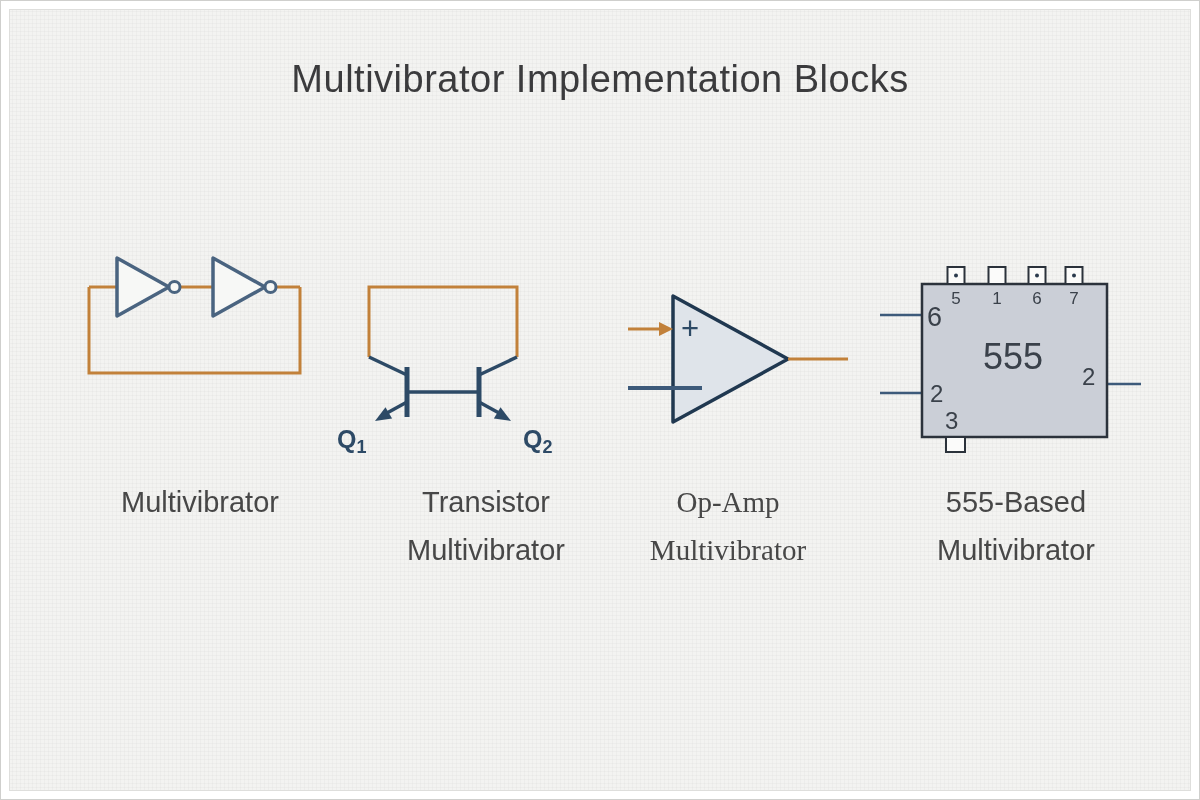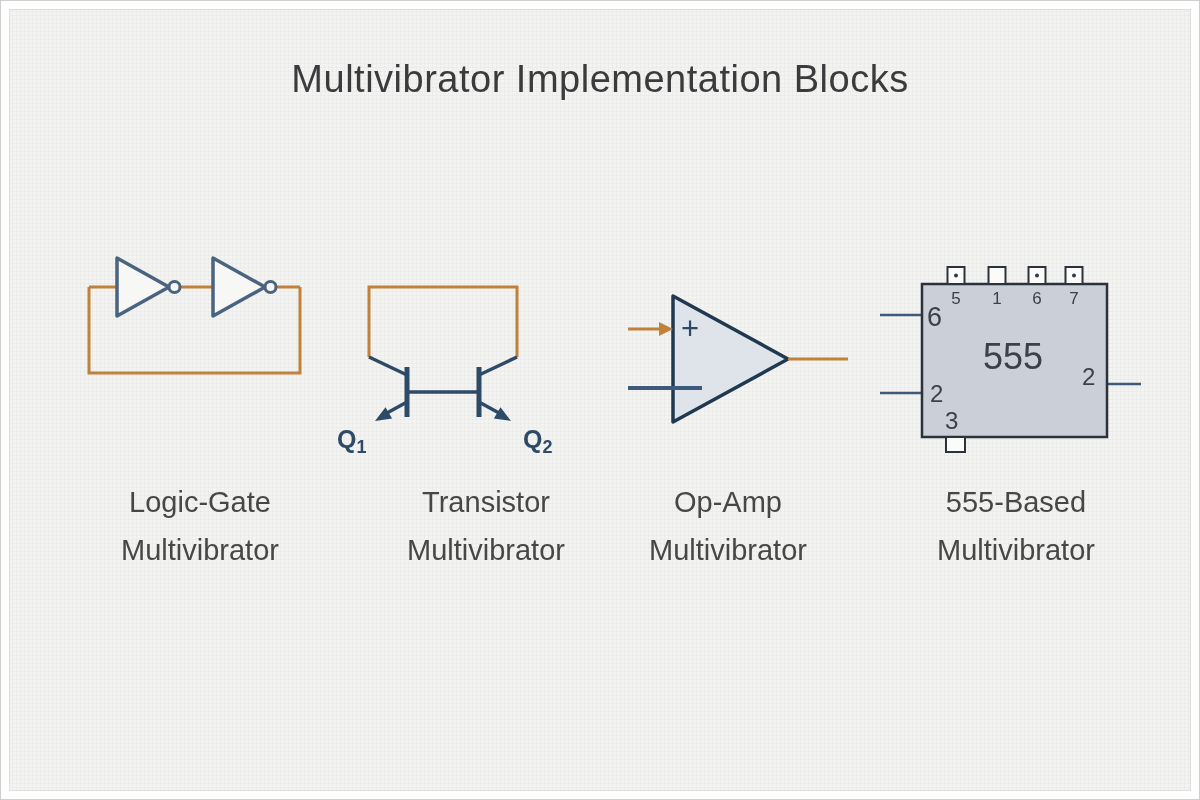--- a/index.html
+++ b/index.html
@@ -30,21 +30,21 @@
   #blk-opamp{left:615px;top:290px;}
   #blk-555{left:875px;top:255px;}
   .caption{
     position:absolute;top:478px;width:260px;
     text-align:center;
     font-size:29px;line-height:48px;
     color:var(--caption-text,#474747);
   }
   #cap-logic{left:70px;}
   #cap-transistor{left:356px;}
-  #cap-opamp{left:598px;}
+  #cap-opamp{left:598px;font-family:Liberation Serif, serif;}
   #cap-555{left:886px;text-align:center;}
 
   
   .wire{stroke:var(--wire,#c2813a);stroke-width:3;fill:none;}
   .wire-fill{fill:var(--wire,#c2813a);}
   .gate{fill:#f7f8f6;stroke:var(--gate-stroke,#4a6480);stroke-width:3.5;stroke-linejoin:round;}
   .bubble{fill:#f7f8f6;stroke:var(--gate-stroke,#4a6480);stroke-width:3;}
   .navy{stroke:var(--transistor,#2d4a66);fill:none;}
   .navy-fill{fill:var(--transistor,#2d4a66);}
   .q-label{fill:var(--transistor,#2d4a66);font-family:"Liberation Sans",sans-serif;font-size:25px;font-weight:bold;}
@@ -119,21 +119,20 @@
     <text class="ic-text ic-pin-num" x="162" y="49">6</text>
     <text class="ic-text ic-pin-num" x="199" y="49">7</text>
     <text class="ic-text ic-six" x="52" y="71">6</text>
     <text class="ic-text ic-side-num" x="55" y="147">2</text>
     <text class="ic-text ic-side-num" x="70" y="174">3</text>
     <text class="ic-text ic-side-num" x="207" y="130">2</text>
     <text class="ic-text ic-name" x="138" y="114">555</text>
   </svg>
 
   <div id="cap-logic" class="caption">
-    <div>Logic-Gate</div>
     <div>Multivibrator</div>
   </div>
   <div id="cap-transistor" class="caption">
     <div>Transistor</div>
     <div>Multivibrator</div>
   </div>
   <div id="cap-opamp" class="caption">
     <div>Op-Amp</div>
     <div>Multivibrator</div>
   </div>

